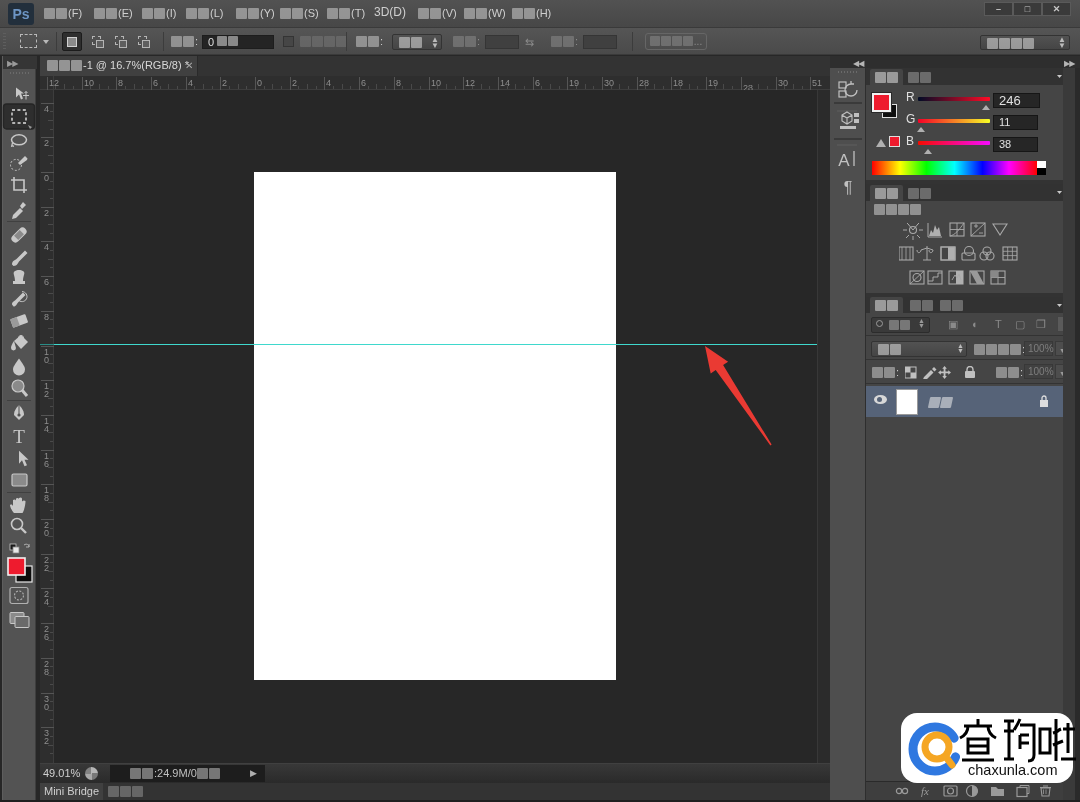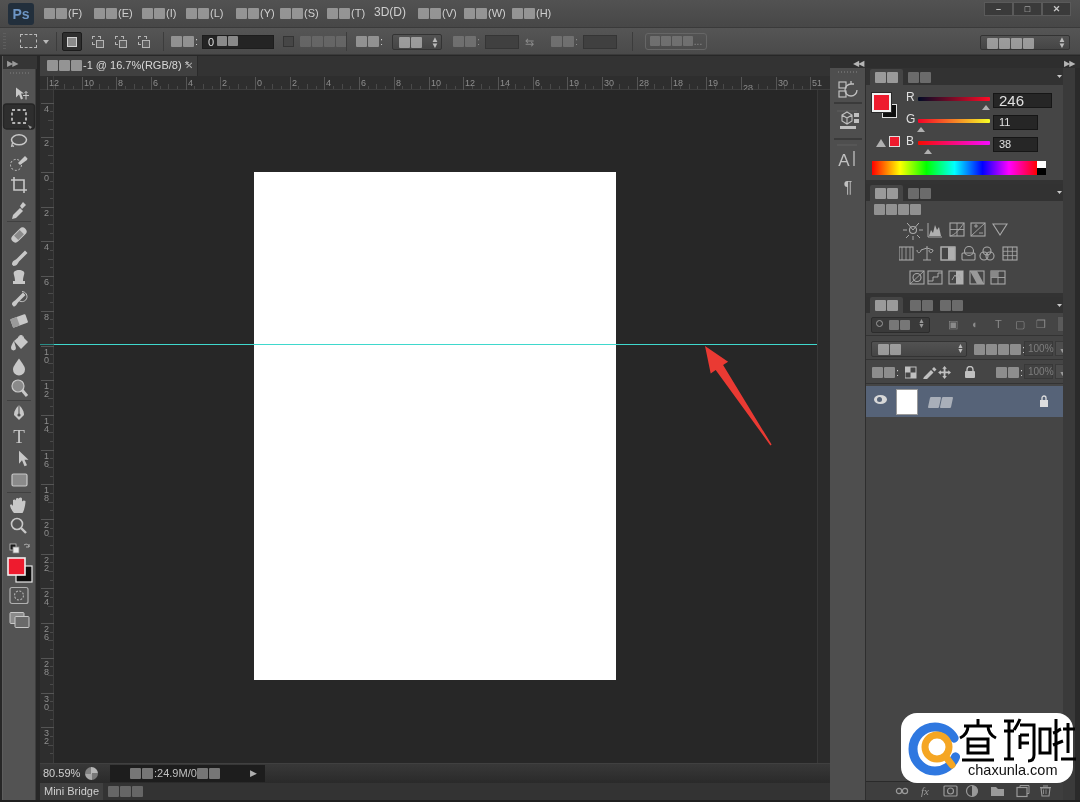--- a/index.html
+++ b/index.html
@@ -349,21 +349,21 @@
 <div class="a" style="left:200px;top:82px;width:362px;height:508px;background:#fff"></div>
 <div class="a" style="left:0;top:254px;width:763px;height:1px;background:#3fd8cd"></div>
 <svg class="a" style="left:640px;top:250px" width="90" height="115" viewBox="0 0 90 115">
 <path d="M11 6 L16.7 33.4 L21.7 30.1 L76.4 105.4 L77.6 104.6 L29.1 25.1 L34.1 21.8 Z" fill="#ea3a33"></path>
 </svg>
 </div>
 <div class="a" style="left:40px;top:344px;width:14px;height:1px;background:#2a8d87"></div>
 <div class="a" style="left:817px;top:90px;width:13px;height:673px;background:#2b2b2b;border-left:1px solid #383838"></div>
 <div class="a" style="left:818px;top:786px;width:11px;height:10px;background:repeating-linear-gradient(45deg,#4a4a4a 0 1px,transparent 1px 3px)"></div>
 <div class="a" style="left:40px;top:763px;width:790px;height:20px;background:linear-gradient(#383838,#2a2a2a);border-top:1px solid #404040">
-<div class="a" style="left:3px;top:4px;color:#d0d0d0;font-size:11px">80.59%</div>
+<div class="a" style="left:3px;top:4px;color:#d0d0d0;font-size:11px">49.01%</div>
 <div class="a" style="left:45px;top:3px;width:13px;height:13px;border-radius:50%;background:conic-gradient(#b5b5b5 0 25%,#777 25% 50%,#a8a8a8 50% 75%,#828282 75%)"></div>
 <div class="a" style="left:70px;top:1px;width:155px;height:17px;background:#1d1d1d">
 <div class="a" style="left:20px;top:3px"><i class="c" style="width:11px;height:11px;margin-right:1px;opacity:0.55;background:#c0c0c0;"></i><i class="c" style="width:11px;height:11px;margin-right:1px;opacity:0.55;background:#c0c0c0;"></i><span style="color:#c0c0c0;font-size:11px;vertical-align:middle">:24.9M/0 </span><i class="c" style="width:11px;height:11px;margin-right:1px;opacity:0.55;background:#c0c0c0;"></i><i class="c" style="width:11px;height:11px;margin-right:1px;opacity:0.55;background:#c0c0c0;"></i></div>
 <div class="a" style="left:140px;top:3px;color:#b0b0b0;font-size:9px">▶</div>
 </div>
   </div>
 <div class="a" style="left:40px;top:783px;width:790px;height:17px;background:#333333">
 <div class="a" style="left:0;top:0;width:63px;height:17px;background:#404040;color:#cfcfcf;font-size:11px;text-align:center;line-height:16px">Mini Bridge</div>
 <div class="a" style="left:68px;top:3px"><i class="c" style="width:11px;height:11px;margin-right:1px;opacity:0.55;background:#909090;"></i><i class="c" style="width:11px;height:11px;margin-right:1px;opacity:0.55;background:#909090;"></i><i class="c" style="width:11px;height:11px;margin-right:1px;opacity:0.55;background:#909090;"></i></div>
 </div>
@@ -401,21 +401,21 @@
       <path d="M0 2 l2.5 3 2.5-3 z" fill="#c8c8c8"></path>
       <path d="M7 1.5 h9 M7 4.5 h9 M7 7.5 h9" stroke="#c8c8c8" stroke-width="1.2"></path>
     </svg>
 <div class="a" style="left:16px;top:36px;width:15px;height:14px;background:#0f0f0f;border:1px solid #e0e0e0"></div>
 <div class="a" style="left:6px;top:25px;width:19px;height:19px;background:#ee1b2e;border:2px solid #f2f2f2;box-shadow:0 0 0 1px #2a2a2a"></div>
 <div class="a" style="left:10px;top:66px;width:0;height:0;border:5px solid transparent;border-bottom:8px solid #b0b0b0"></div>
 <div class="a" style="left:23px;top:68px;width:11px;height:11px;background:#ee1b2e;border:1px solid #ddd"></div>
 <div class="a" style="left:40px;top:23.5px;color:#e0e0e0;font-size:12px">R</div>
 <div class="a" style="left:52px;top:28.5px;width:72px;height:4px;background:linear-gradient(90deg,rgb(0,11,38),rgb(255,11,38));border-radius:1px"></div>
 <div class="a" style="left:115.52941176470586px;top:32.5px;width:0;height:0;border:4px solid transparent;border-bottom:5px solid #b0b0b0"></div>
-<div class="a" style="left:127px;top:25px;width:59px;height:15px;background:#262626;border:1px solid #161616;color:#e0e0e0;font-size:15px;padding:1px 0 0 5px">246</div>
+<div class="a" style="left:127px;top:25px;width:47px;height:15px;background:#262626;border:1px solid #161616;color:#e0e0e0;font-size:13px;padding:1px 0 0 5px">246</div>
 <div class="a" style="left:40px;top:45.5px;color:#e0e0e0;font-size:12px">G</div>
 <div class="a" style="left:52px;top:50.5px;width:72px;height:4px;background:linear-gradient(90deg,rgb(246,0,38),rgb(246,255,38));border-radius:1px"></div>
 <div class="a" style="left:51.01960784313724px;top:54.5px;width:0;height:0;border:4px solid transparent;border-bottom:5px solid #b0b0b0"></div>
 <div class="a" style="left:127px;top:47px;width:45px;height:15px;background:#262626;border:1px solid #161616;color:#e0e0e0;font-size:11px;padding:1px 0 0 5px">11</div>
 <div class="a" style="left:40px;top:67.5px;color:#e0e0e0;font-size:12px">B</div>
 <div class="a" style="left:52px;top:72.5px;width:72px;height:4px;background:linear-gradient(90deg,rgb(246,11,0),rgb(246,11,255));border-radius:1px"></div>
 <div class="a" style="left:58.43137254901956px;top:76.5px;width:0;height:0;border:4px solid transparent;border-bottom:5px solid #b0b0b0"></div>
 <div class="a" style="left:127px;top:69px;width:45px;height:15px;background:#262626;border:1px solid #161616;color:#e0e0e0;font-size:11px;padding:1px 0 0 5px">38</div>
 <div class="a" style="left:6px;top:93px;width:165px;height:14px;background:linear-gradient(90deg,#f00 0%,#ff0 17%,#0f0 33%,#0ff 50%,#00f 67%,#f0f 83%,#f00 100%)"></div>
 <div class="a" style="left:171px;top:93px;width:9px;height:7px;background:#fff"></div>

